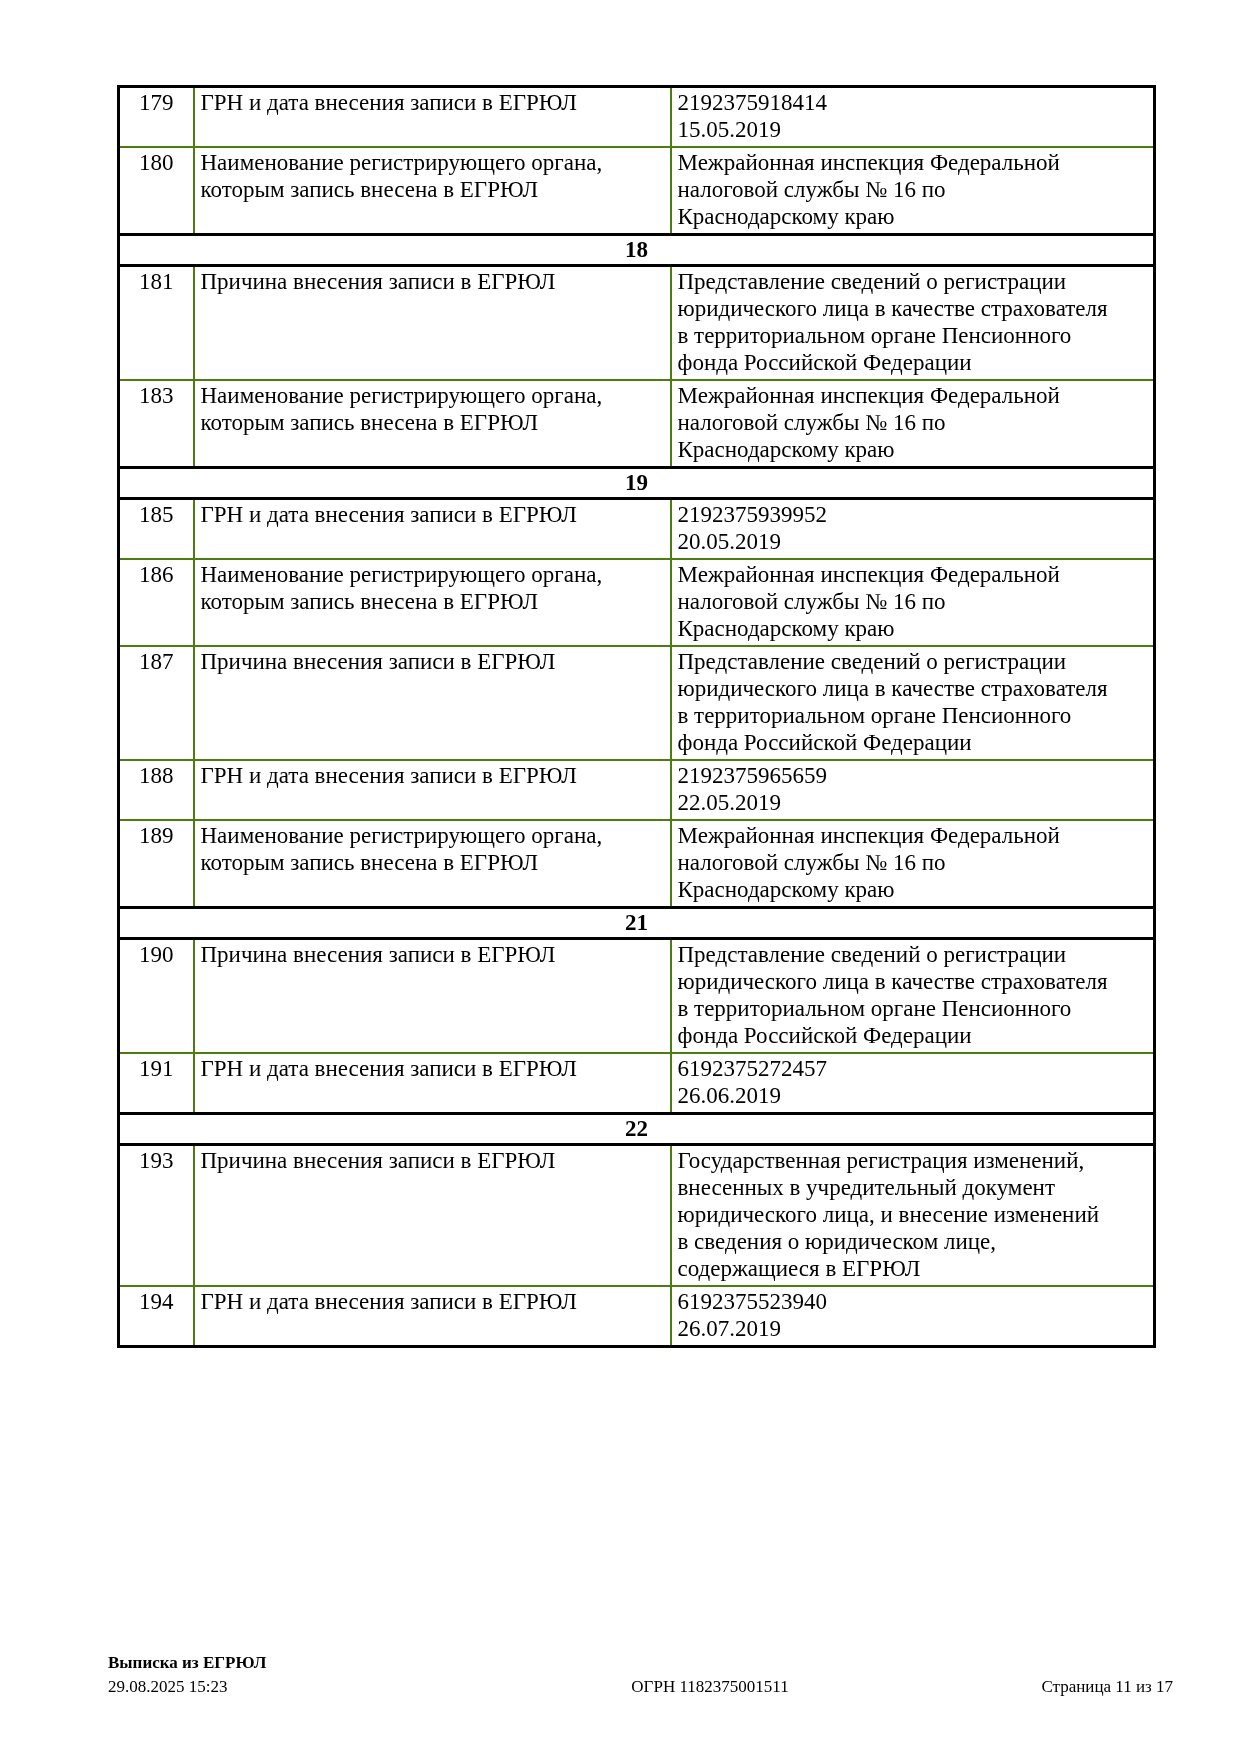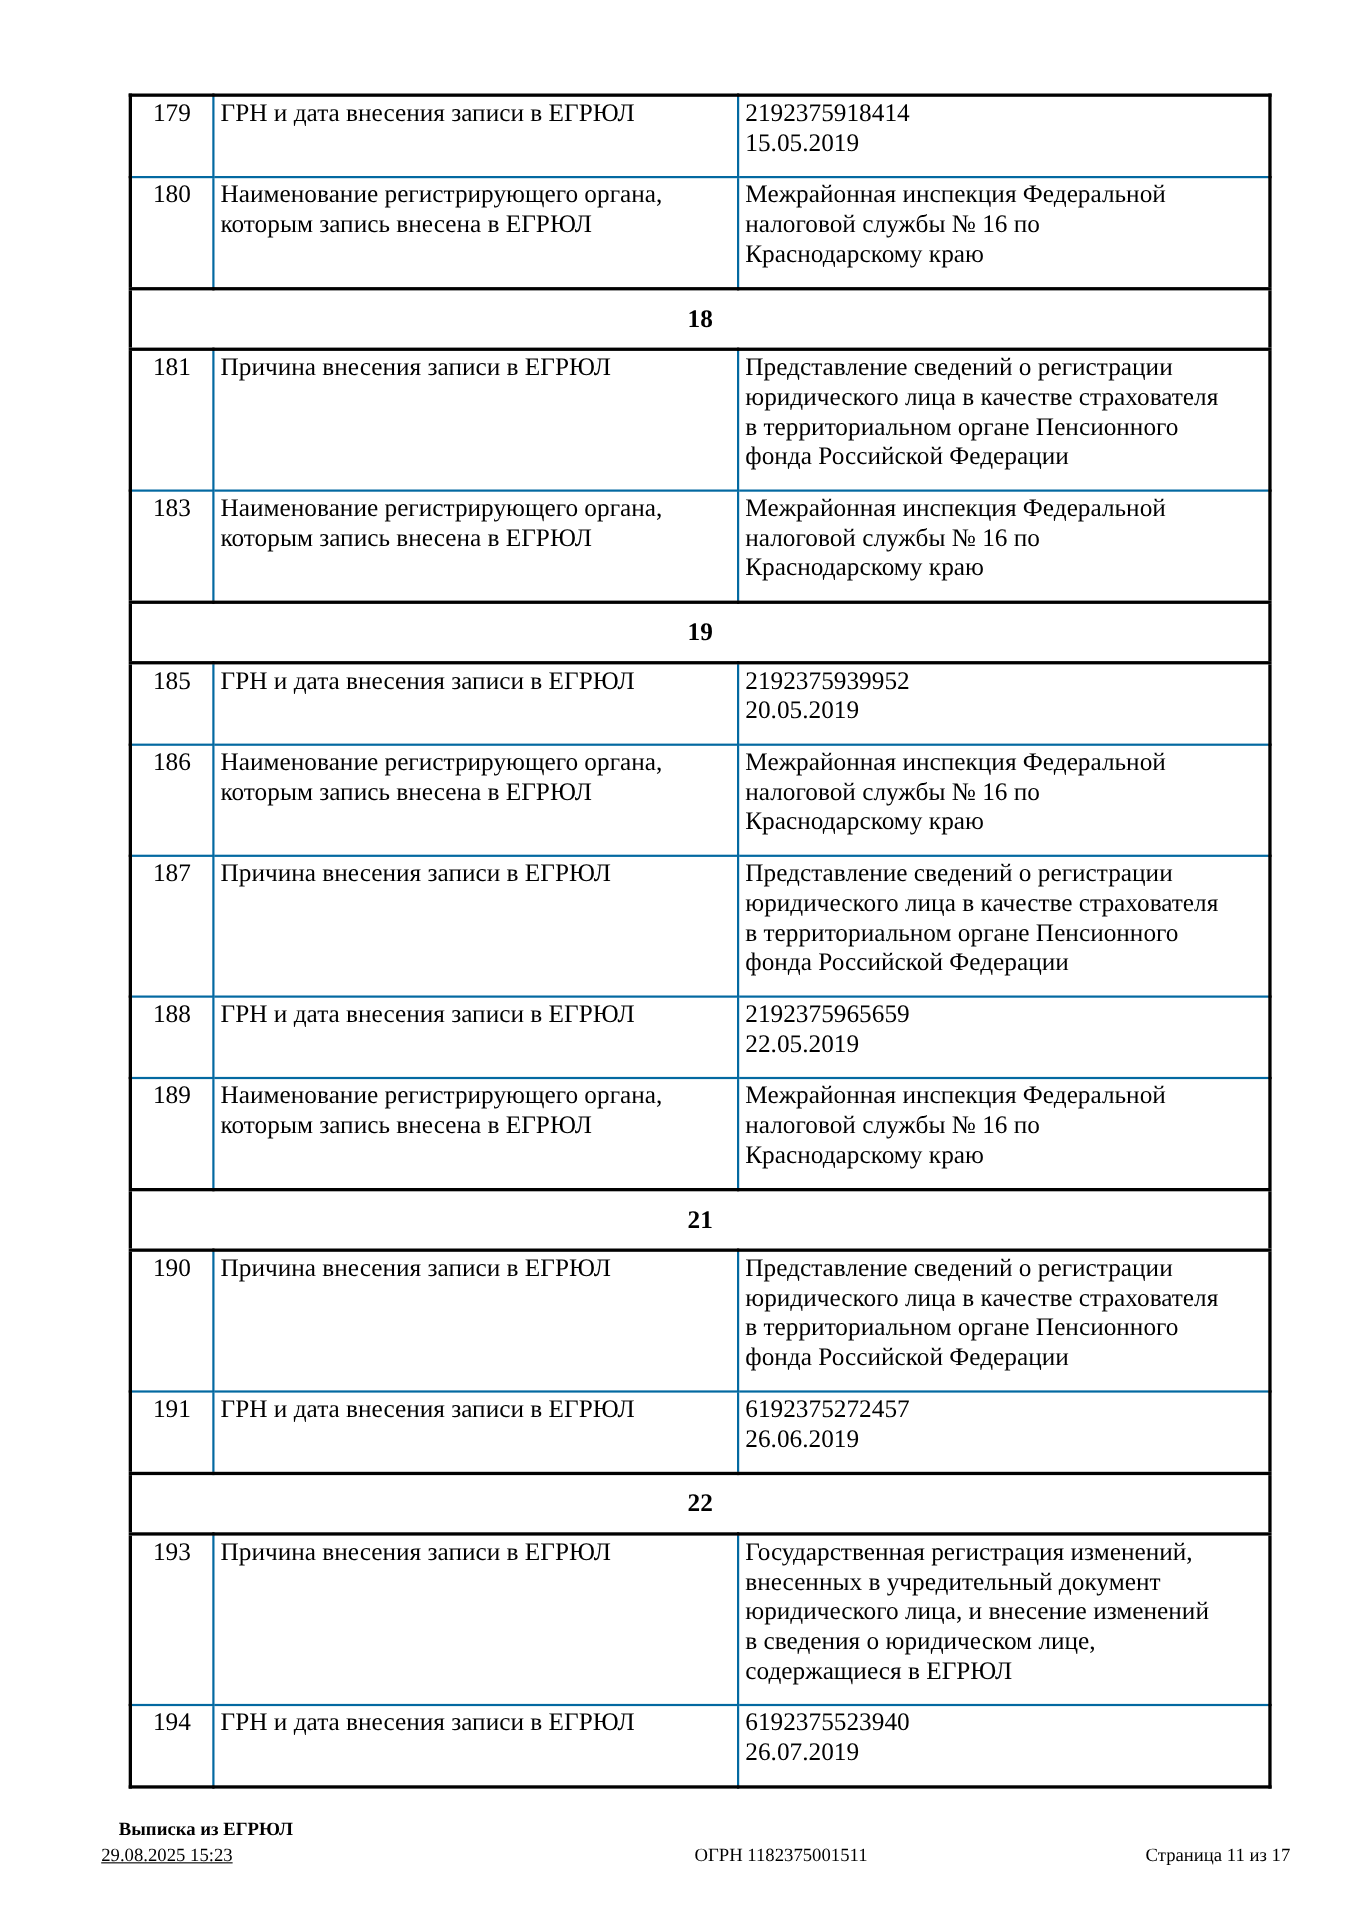--- a/index.html
+++ b/index.html
@@ -20,60 +20,59 @@
     position: absolute;
     left: 117px;
     top: 85px;
     width: 1036px;
     border-collapse: collapse;
     table-layout: fixed;
     border: 3px solid #000000;
     font-size: 23px;
   }
   table.egrul td {
-    border: 2px solid #0369a1;
+    border: 2px solid #4d7c0f;
     vertical-align: top;
-    padding: 1px 6px 17px 6px;
+    padding: 1px 6px 3px 6px;
     line-height: 27px;
     white-space: pre-line;
     overflow: hidden;
   }
   td.num {
     text-align: center;
     padding-left: 2px;
     padding-right: 2px;
   }
   tr.section td {
     text-align: center;
     font-weight: bold;
     white-space: normal;
-    padding: 12px;
+    padding: 0;
     line-height: 28px;
     border-top: 3px solid #000000;
     border-bottom: 3px solid #000000;
   }
   .footer {
     position: absolute;
     left: 0;
     top: 0;
     width: 100%;
     font-size: 17px;
     line-height: 21px;
   }
   .footer-title {
     position: absolute;
     left: 108px;
     top: 1652px;
     font-weight: bold;
   }
   .footer-datetime {
     position: absolute;
-    left: 92px;
+    left: 108px;
     top: 1676px;
-    text-decoration: underline;
   }
   .footer-ogrn {
     position: absolute;
     left: 500px;
     top: 1676px;
     width: 420px;
     text-align: center;
   }
   .footer-page {
     position: absolute;

